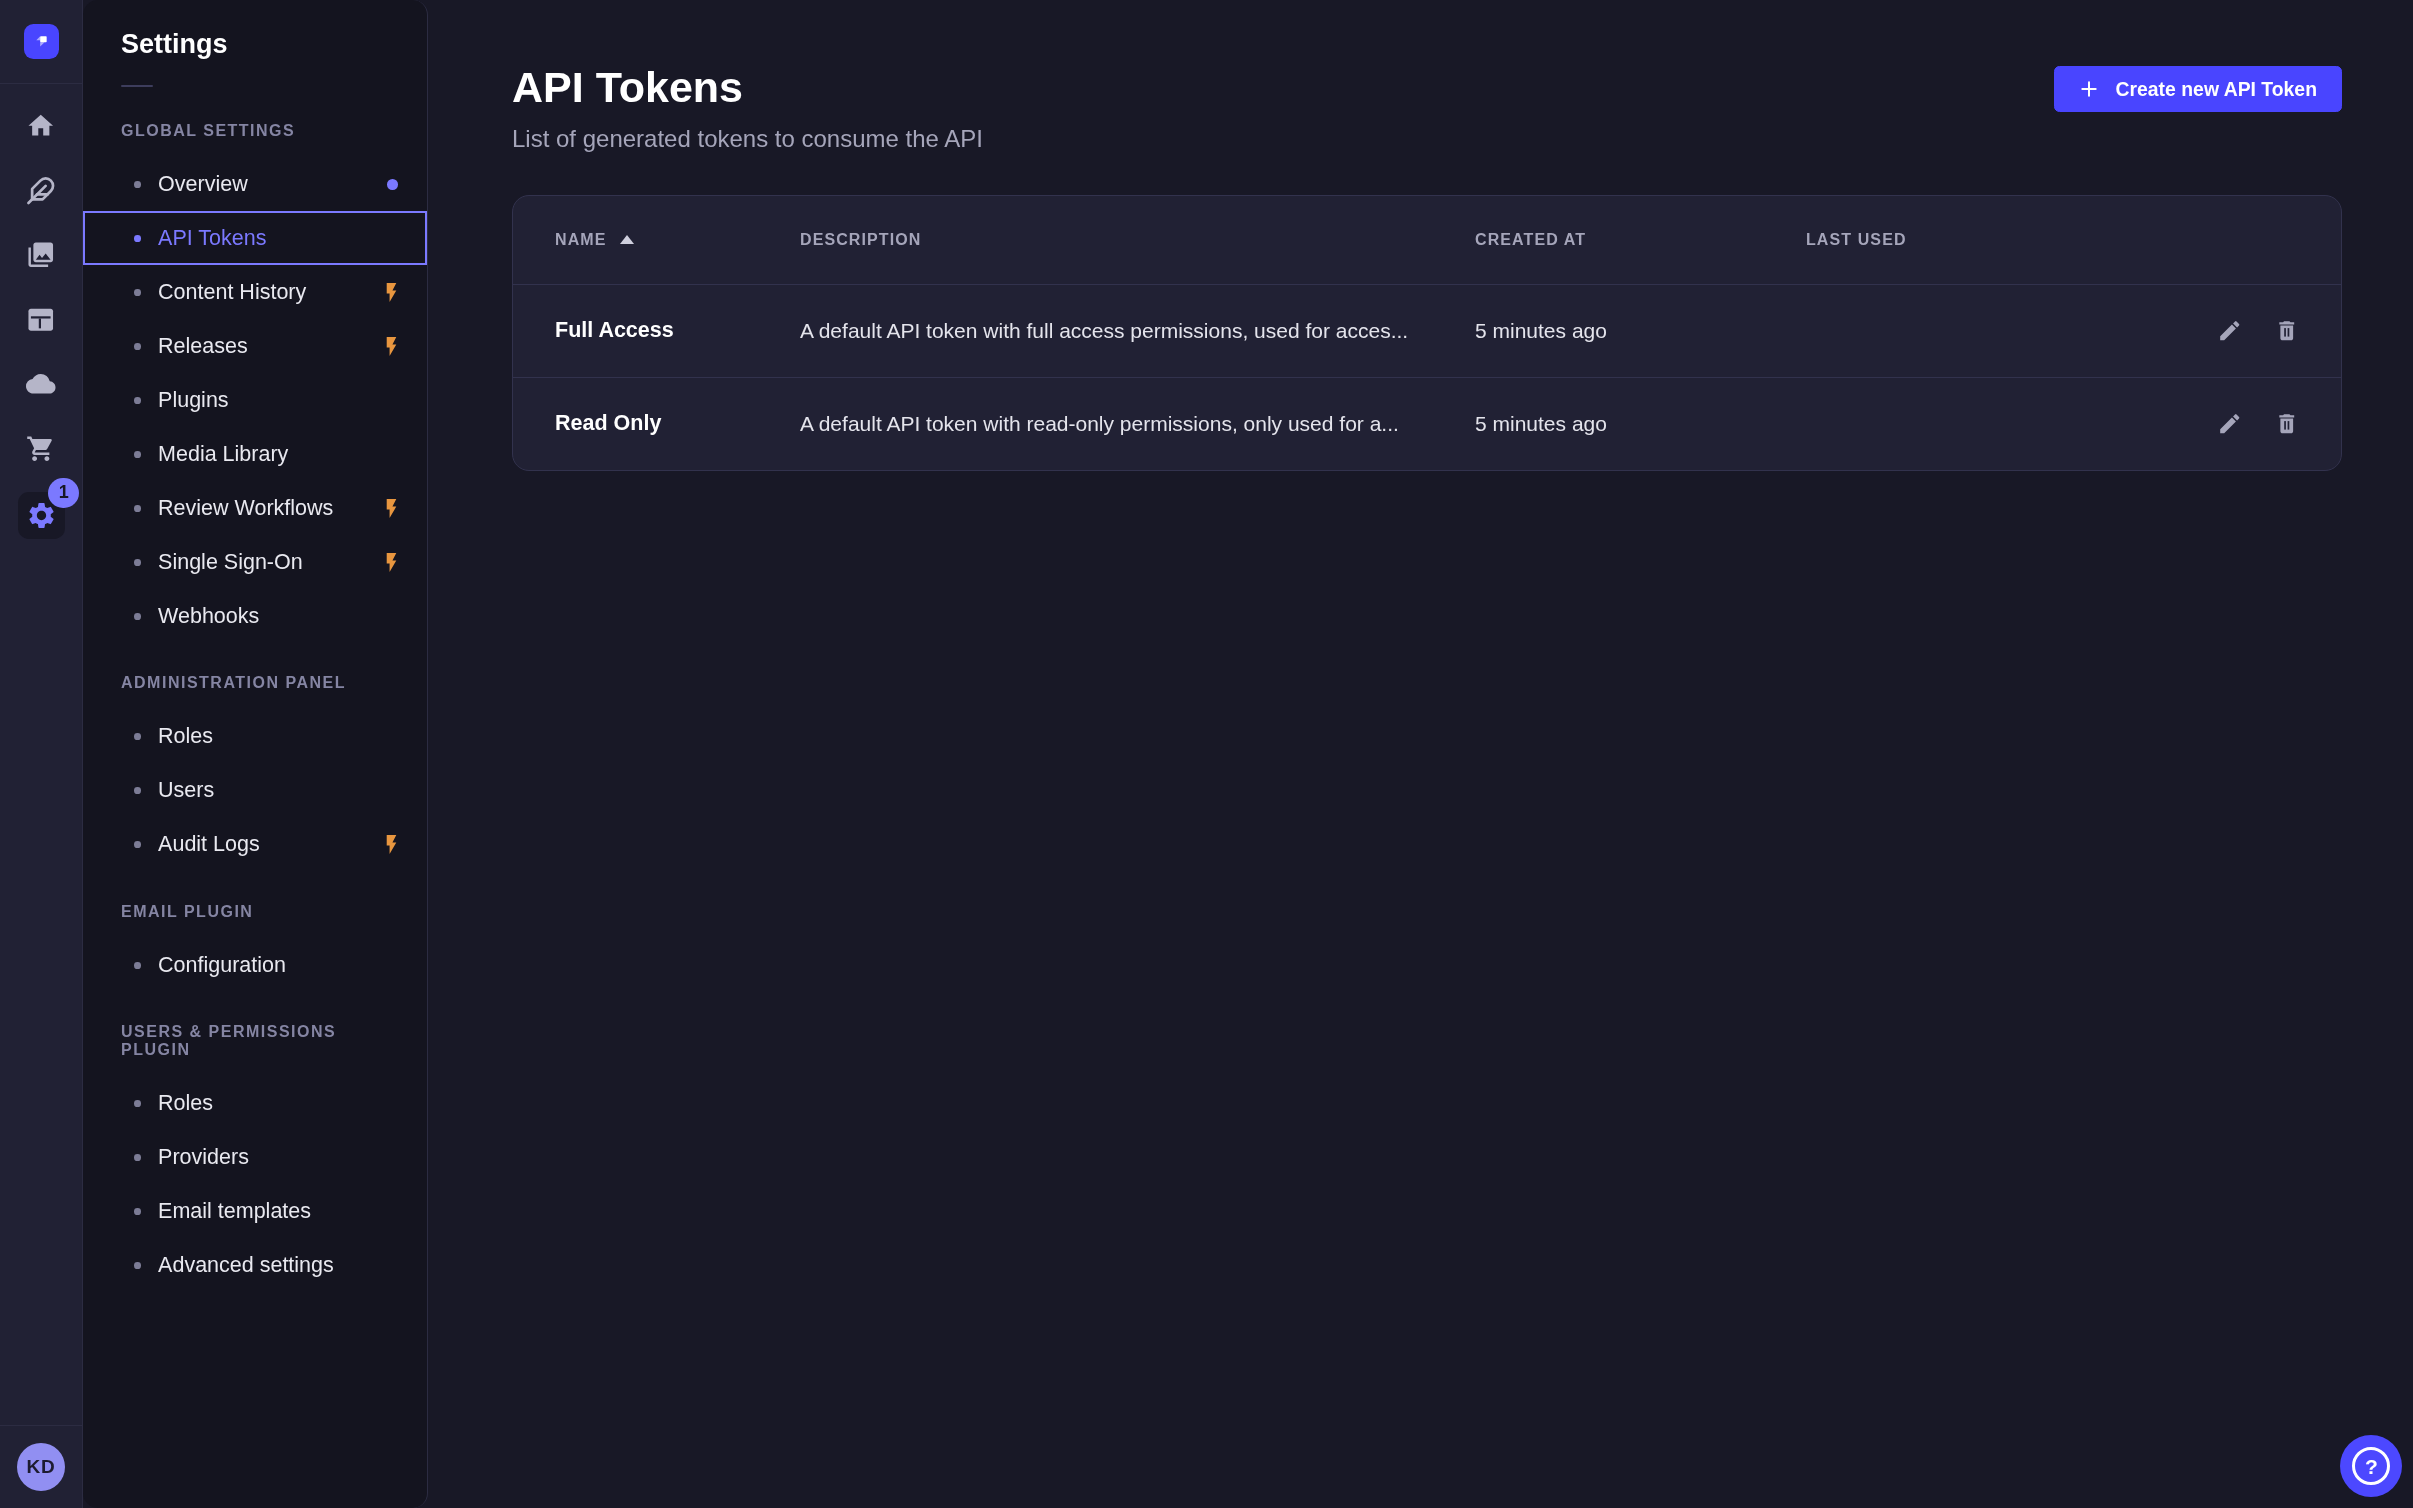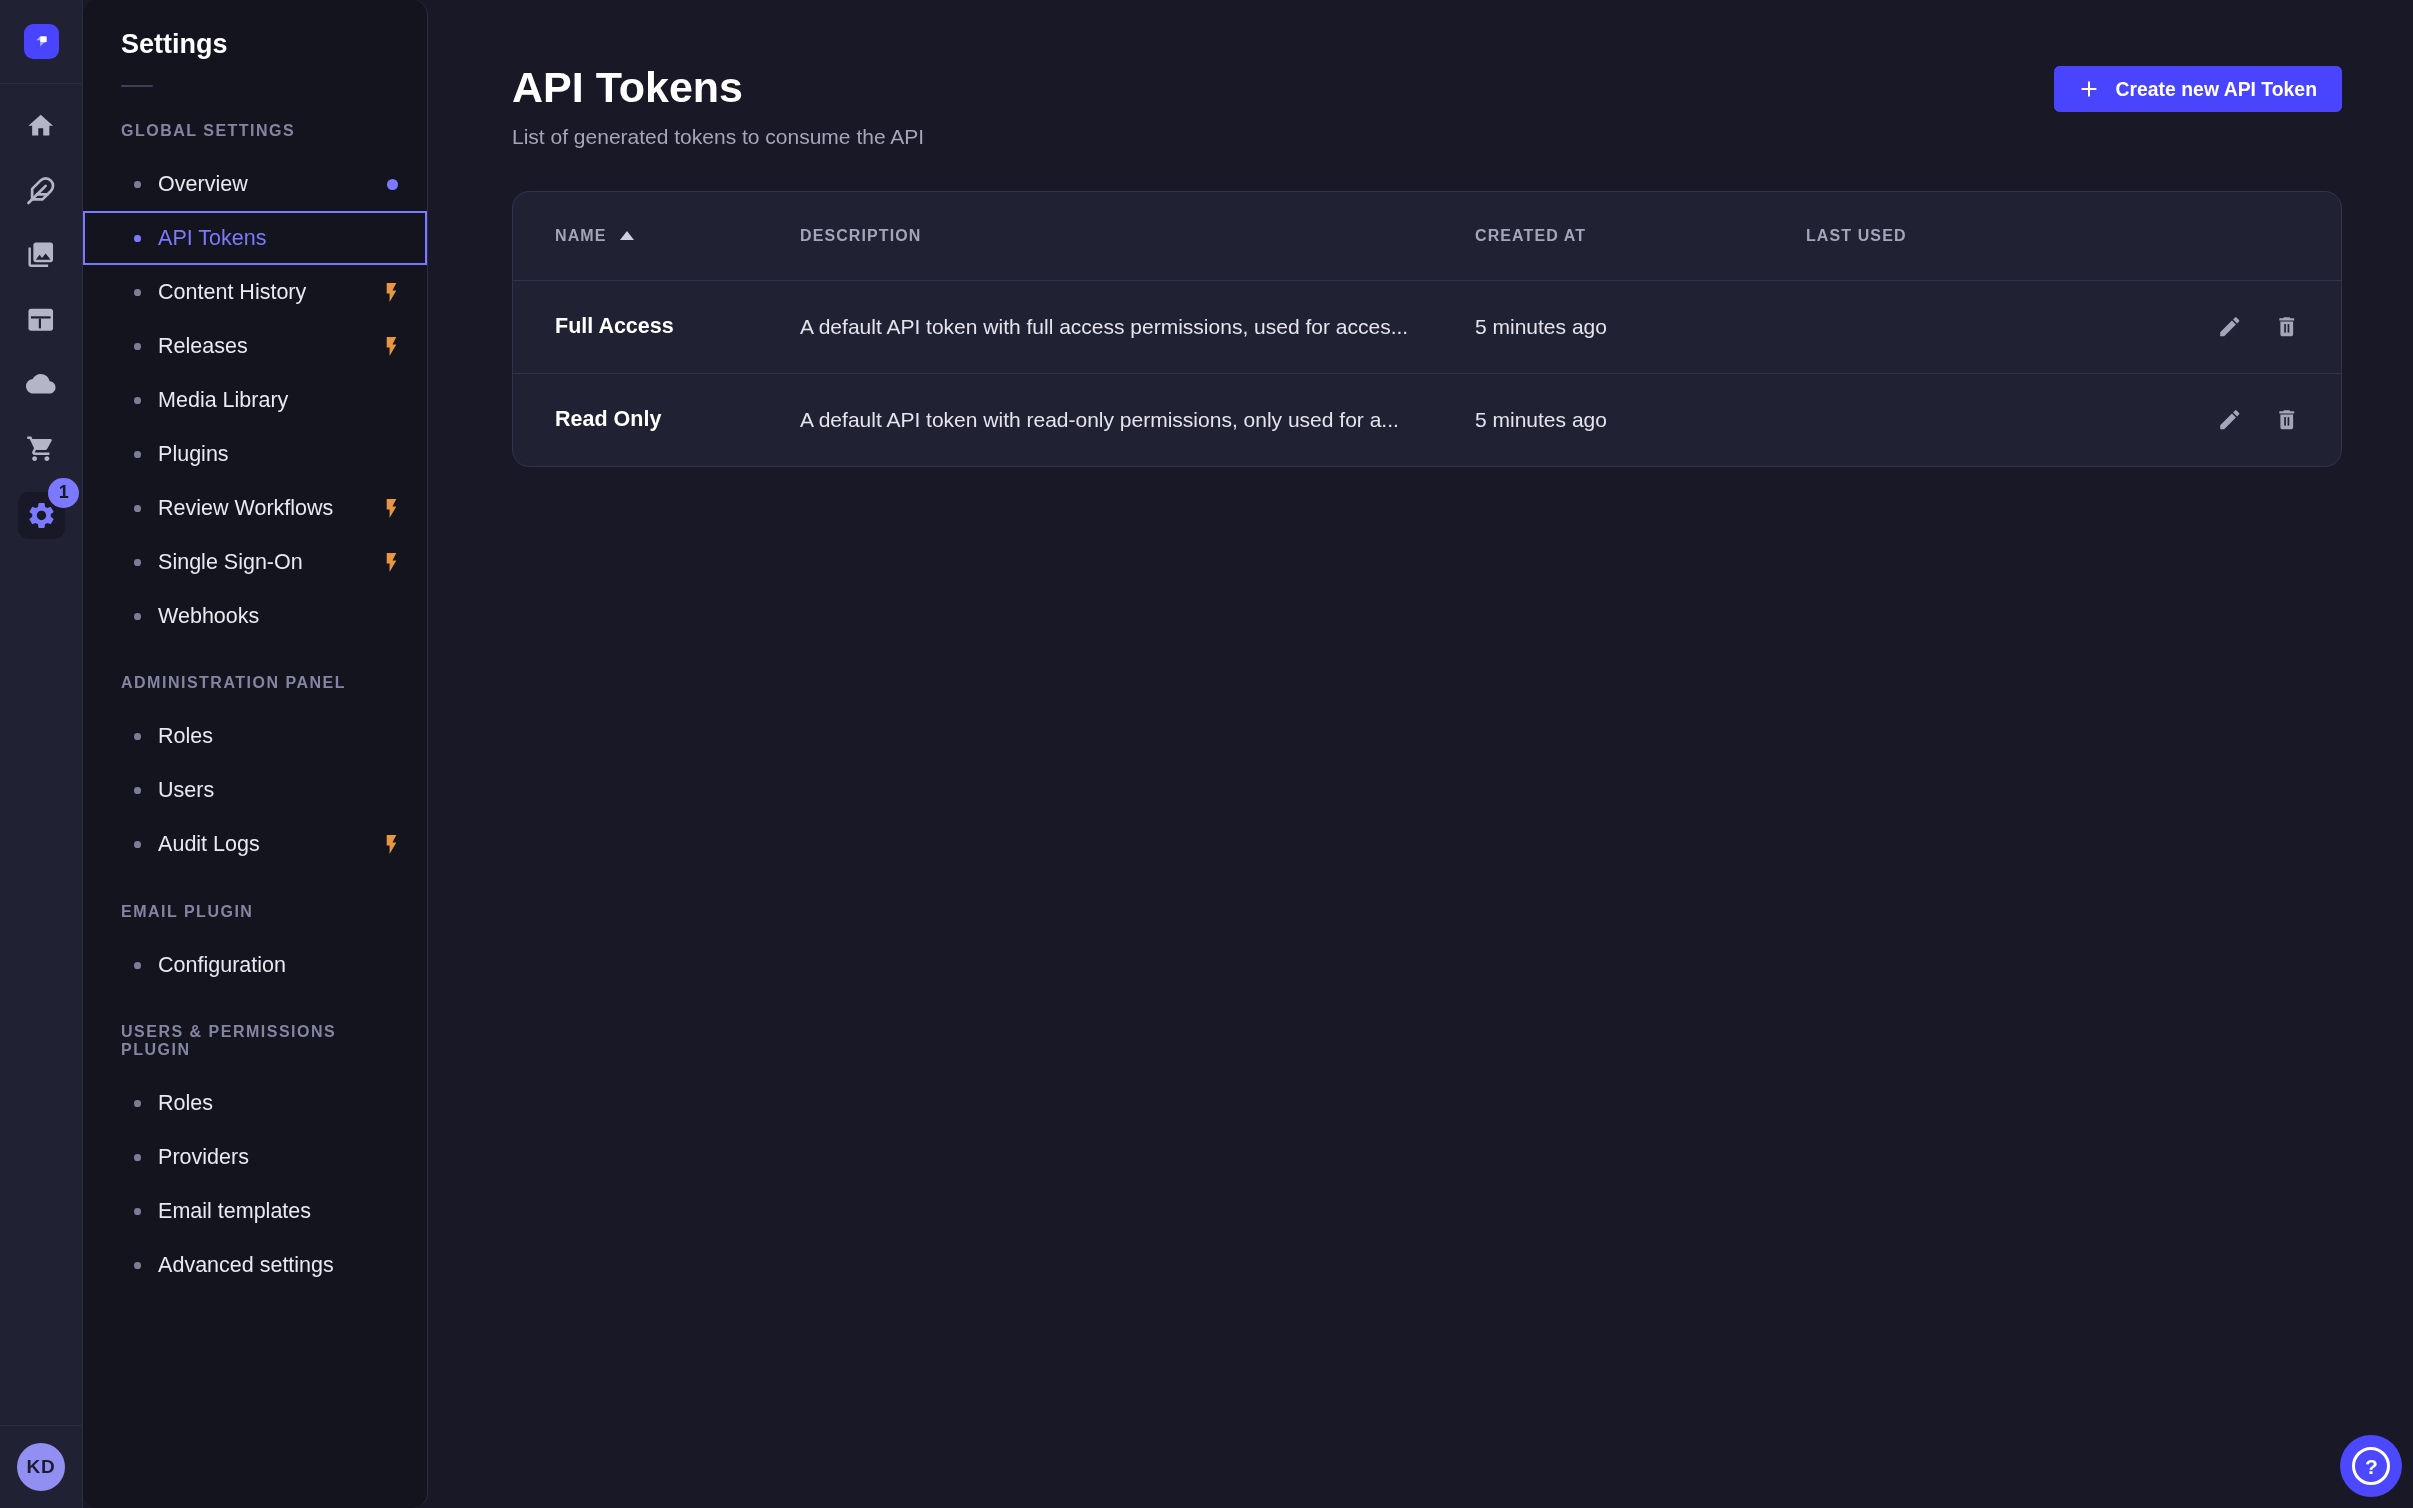--- a/index.html
+++ b/index.html
@@ -42,21 +42,21 @@
   .nav-item.selected .bullet{background:#7b79ff;}
   .nav-item.selected .nav-label{color:#7b79ff;}
   .bolt{margin-left:auto;width:23px;height:23px;flex:none;}
   .bolt svg{width:23px;height:23px;fill:#e8963f;}
   .notif-dot{margin-left:auto;margin-right:5.4px;width:10.7px;height:10.7px;border-radius:50%;background:#7b79ff;flex:none;}
 
   
   .main{flex:1;padding:64px 71px 0 84px;box-sizing:border-box;position:relative;}
   .page-header{display:flex;justify-content:space-between;align-items:flex-start;}
   .page-title{margin:0;font-size:43px;font-weight:700;color:#ffffff;line-height:1.1;}
-  .page-subtitle{margin:13.4px 0 0 0;font-size:21px;color:#a5a5ba;}
+  .page-subtitle{margin:13.4px 0 0 0;font-size:24px;color:#a5a5ba;}
   .create-btn{display:flex;align-items:center;gap:17px;height:46px;padding:0 24px;margin-top:2px;
               background:#4945ff;border:0.7px solid #4945ff;border-radius:5.4px;color:#ffffff;
               font-size:19.4px;font-weight:600;font-family:"Liberation Sans",sans-serif;cursor:pointer;white-space:nowrap;}
   .create-btn svg{width:20px;height:20px;stroke:#ffffff;stroke-width:2.4;stroke-linecap:round;}
 
   
   .card{margin-top:42px;background:#212134;border:0.7px solid #32324d;border-radius:17px;}
   .tgrid{display:grid;grid-template-columns:245px 675px 331px 1fr 168px;align-items:center;
          padding:0 42px;}
   .thead{height:88px;}
@@ -163,25 +163,25 @@
     </div>
     <div class="nav-item">
       <span class="bullet"></span>
       <span class="nav-label">Releases</span>
       <span class="bolt"><svg viewBox="0 0 24 24">
             <path d="M7 2v11h3v9l7-12h-4l4-8H7z"></path>
           </svg></span>
     </div>
     <div class="nav-item">
       <span class="bullet"></span>
+      <span class="nav-label">Plugins</span>
+    </div>
+    <div class="nav-item">
+      <span class="bullet"></span>
       <span class="nav-label">Media Library</span>
-    </div>
-    <div class="nav-item">
-      <span class="bullet"></span>
-      <span class="nav-label">Plugins</span>
     </div>
     <div class="nav-item">
       <span class="bullet"></span>
       <span class="nav-label">Review Workflows</span>
       <span class="bolt"><svg viewBox="0 0 24 24">
             <path d="M7 2v11h3v9l7-12h-4l4-8H7z"></path>
           </svg></span>
     </div>
     <div class="nav-item">
       <span class="bullet"></span>

